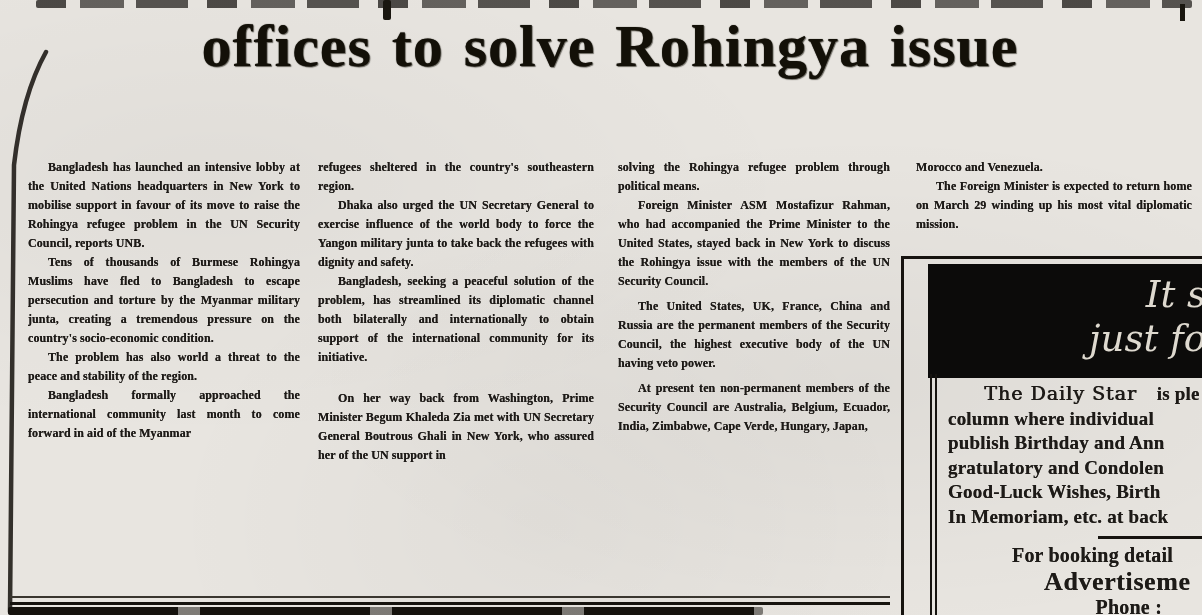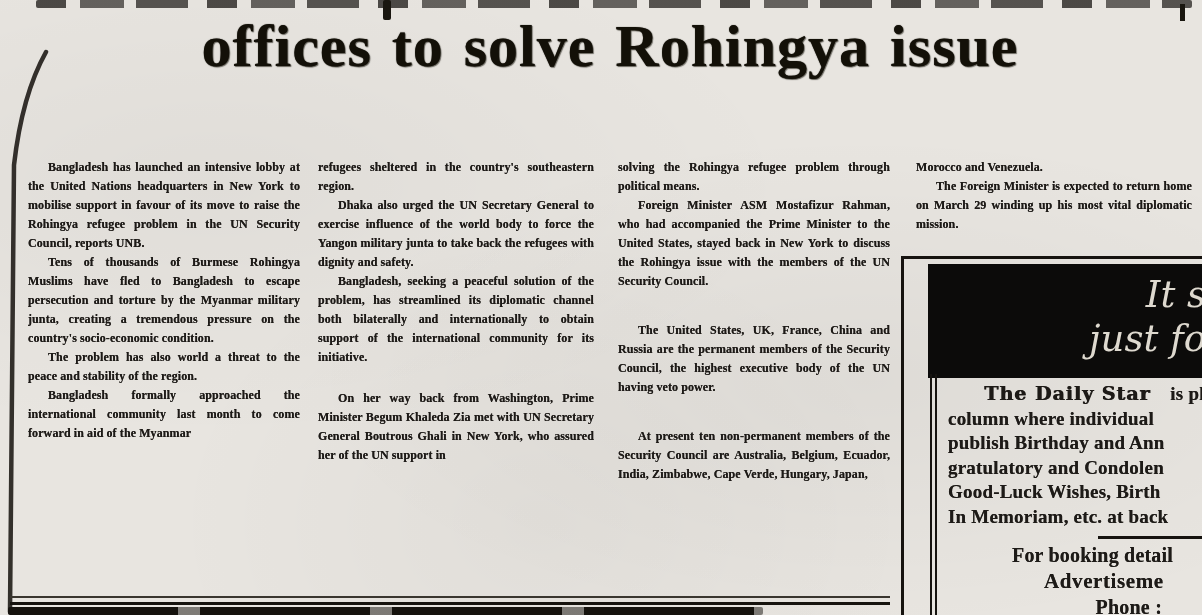--- a/index.html
+++ b/index.html
@@ -41,21 +41,21 @@
   }
   .col{
     position:absolute;top:158px;height:441px;overflow:hidden;
   }
   .col p{
     margin:0;font-size:12px;line-height:19px;font-weight:700;
     text-align:justify;text-indent:20px;letter-spacing:.1px;
     text-shadow:0 0 .6px rgba(29,26,23,.85);
   }
   .col p.cont{text-indent:0;}
-  .col p.gap{margin-top:30px;}
+  .col p.gap{margin-top:6px;}
   .col p.gap-lg{margin-top:22px;}
   #col1{left:28px;width:272px;}
   #col2{left:318px;width:276px;}
   #col3{left:618px;width:272px;}
   #col4{left:916px;width:276px;height:150px;}
 
   
   .bottom-rule{
     position:absolute;left:10px;top:596px;width:880px;height:4px;
     border-top:2px solid #3a362f;border-bottom:3px solid #16130e;
@@ -82,26 +82,26 @@
     position:absolute;left:930px;top:374px;right:0;bottom:0;
     border-left:7px double #16130f;
     padding:7px 0 0 11px;overflow:hidden;
   }
   .ad-line{
     white-space:nowrap;font-size:19px;font-weight:700;line-height:24.5px;
     letter-spacing:.2px;text-shadow:0 0 .6px rgba(29,26,23,.8);
   }
   .ad-line.lead{text-indent:36px;}
   .masthead{
-    font-family:"DejaVu Serif", serif;font-weight:700;letter-spacing:1px;
+    font-family:"DejaVu Serif", serif;font-weight:400;letter-spacing:1px;
     margin-right:20px;text-shadow:.8px 0 0 currentColor;
   }
   .ad-rule{margin:7px 0 4px auto;width:104px;border-top:3px solid #16130f;}
   .ad-booking{text-indent:64px;font-size:20px;}
-  .ad-advert{font-size:21px;text-indent:96px;letter-spacing:.6px;line-height:27px;}
+  .ad-advert{font-size:26px;text-indent:96px;letter-spacing:.6px;line-height:27px;}
   .ad-phone{text-align:right;padding-right:40px;font-size:20px;line-height:24px;}
 </style>
 </head>
 <body>
 
 <div class="page">
 
   <div class="top-strip"></div>
   <div class="top-tick"></div>
   <div class="corner-tick"></div>

